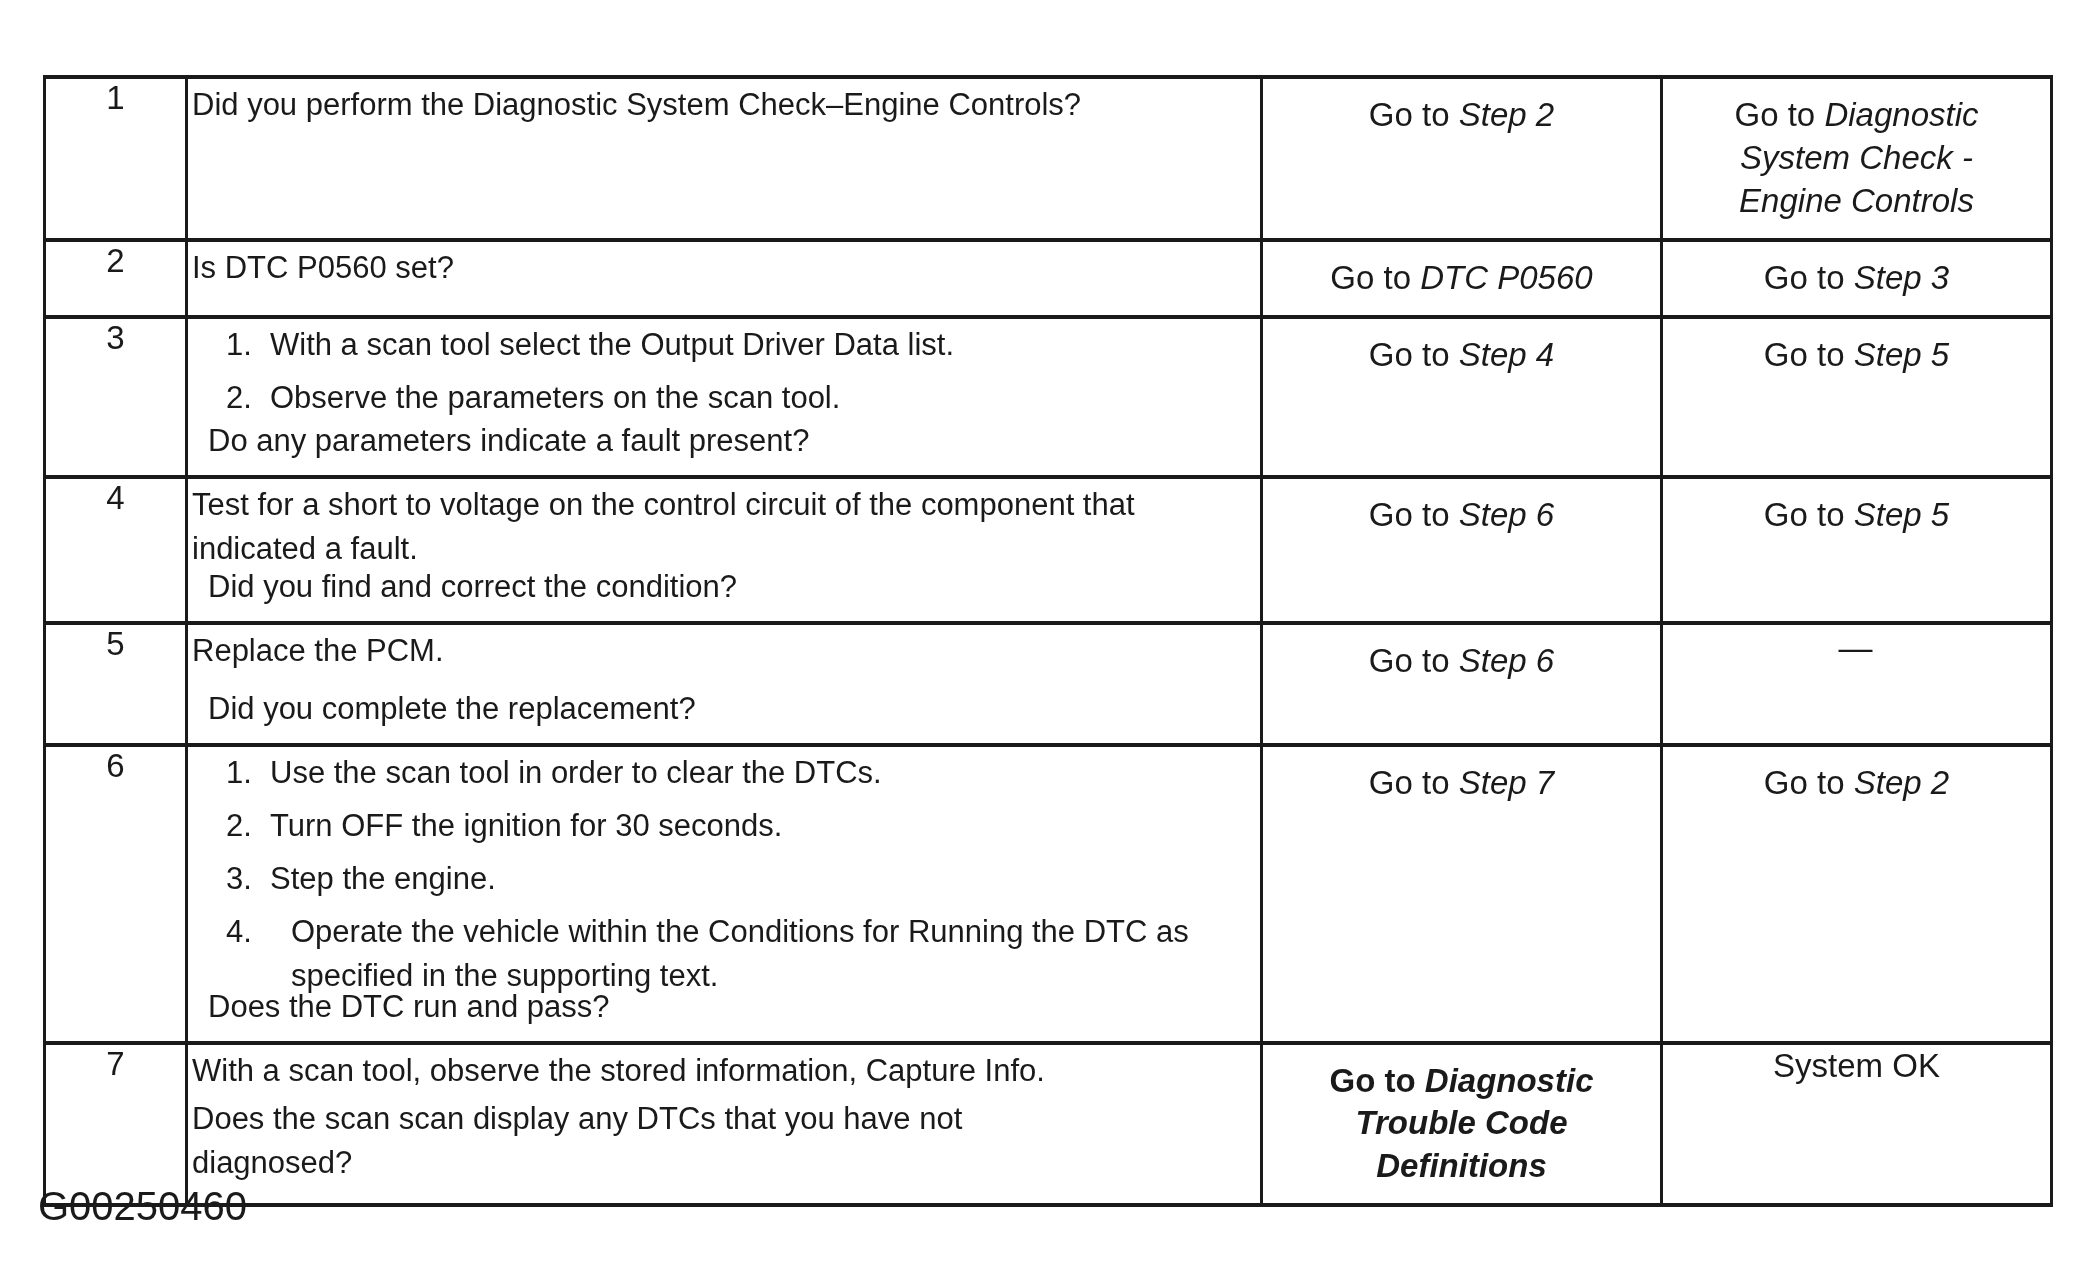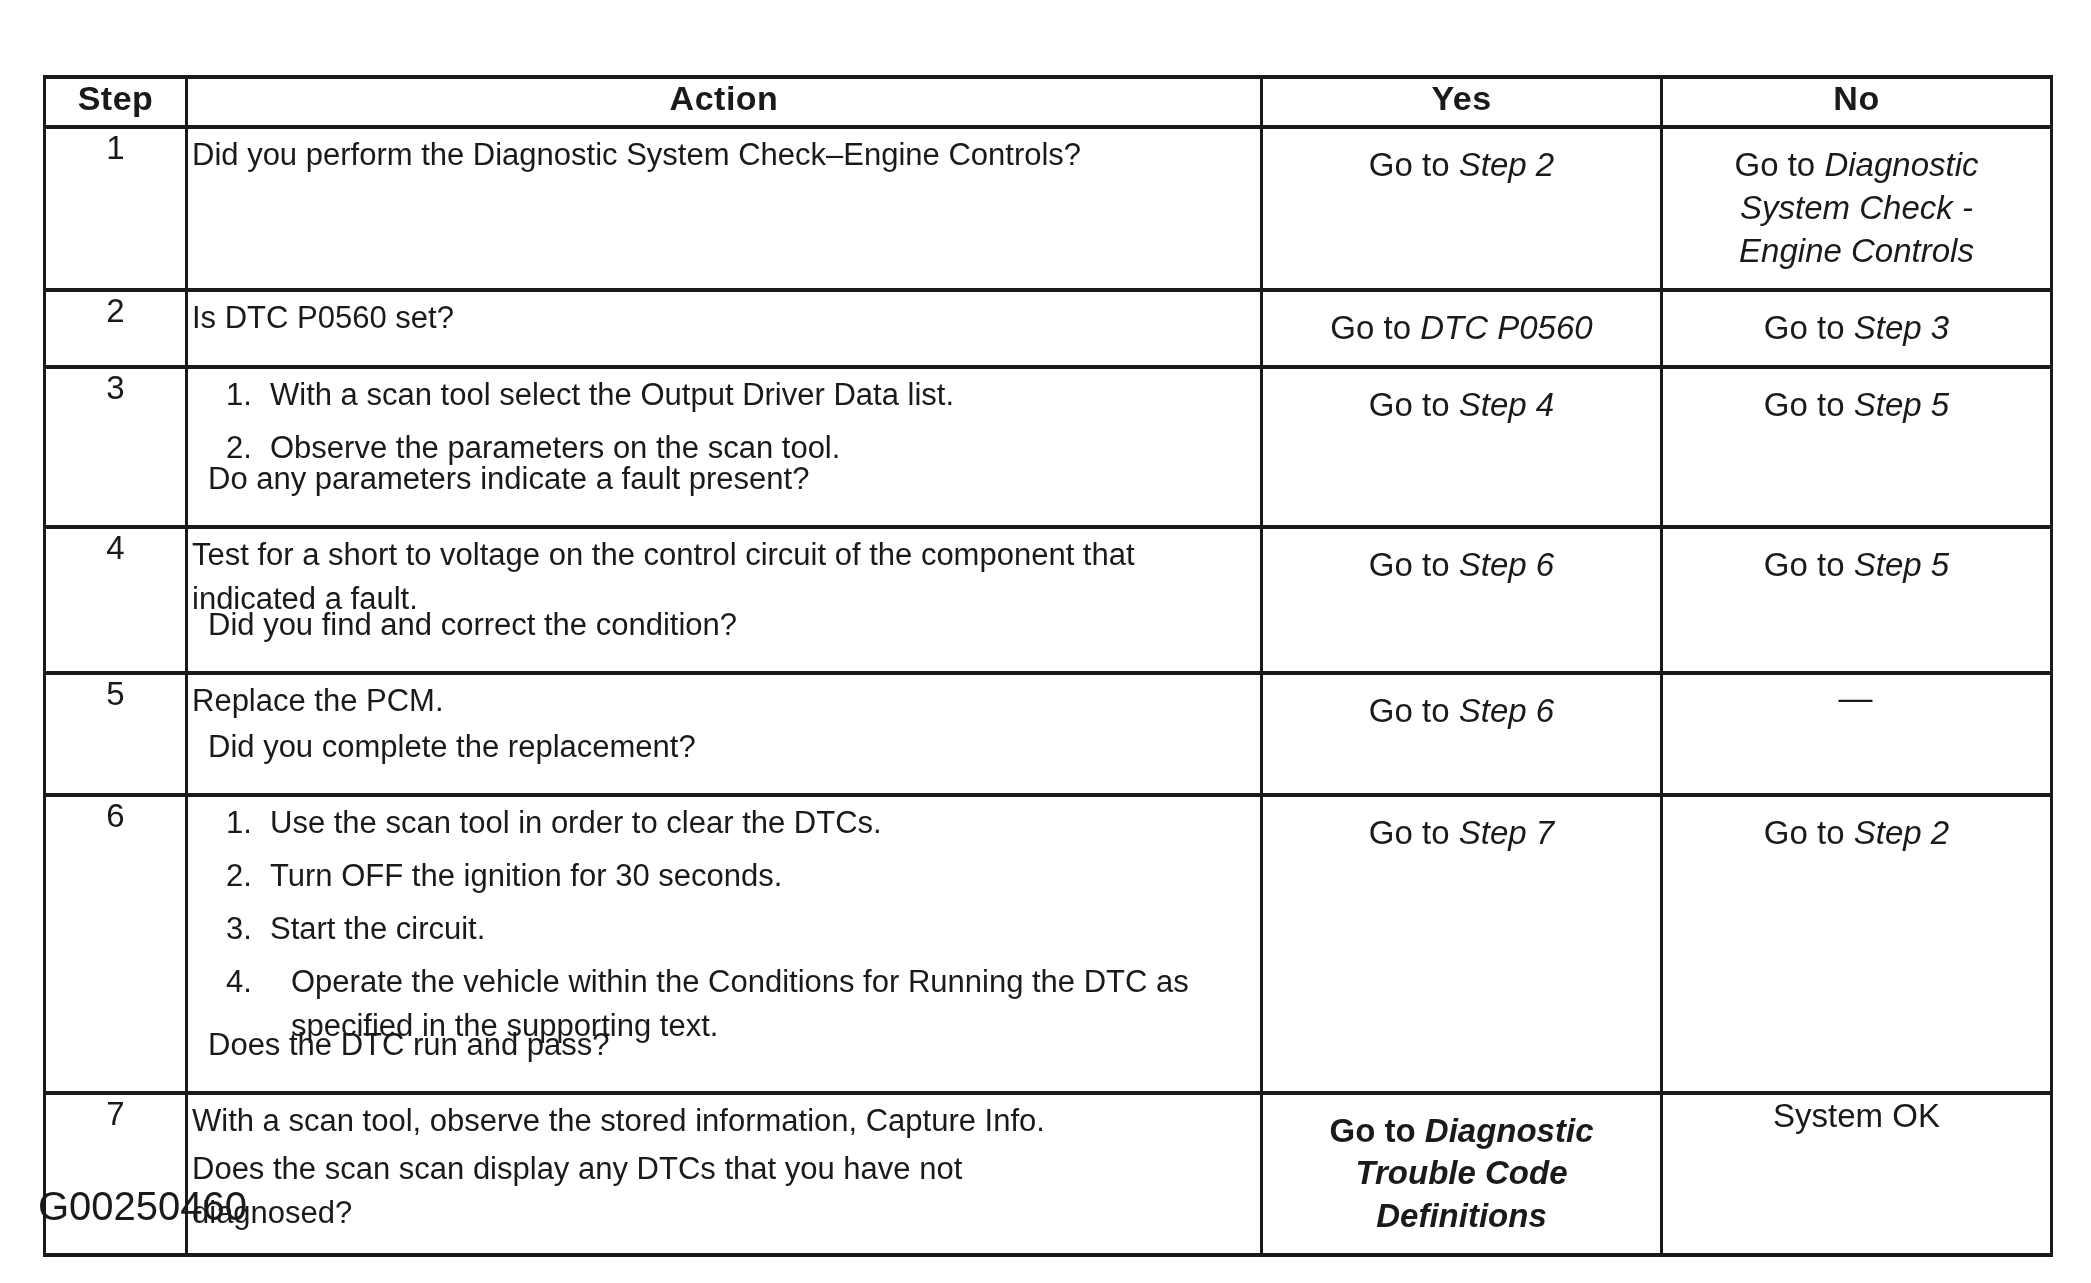--- a/index.html
+++ b/index.html
@@ -61,21 +61,21 @@
   }
   td.action p{margin:4px;}
   .para{margin:2px 0 0;}
   .wrap-4{max-width:980px;}
   .list{margin-top:2px;}
   .li{display:flex;margin:4px 0 9px 38px;}
   .li .num{width:44px;flex:0 0 44px;}
   .li .txt{flex:1;}
   .wrap-64{max-width:900px;display:inline-block;margin-left:21px;}
   .question{margin:0;}
-  .q-bottom{position:absolute;left:16px;bottom:20px;right:12px;}
+  .q-bottom{position:absolute;left:16px;bottom:8px;right:12px;}
   .tight{line-height:1.28;}
   .q-flow{margin-top:4px;max-width:860px;}
 
   td.ans{
     text-align:center;
     vertical-align:bottom;
     font-size:33px;
     line-height:1.3;
     padding:4px 8px 12px;
   }
@@ -100,26 +100,20 @@
 
   <table class="dtc">
     <colgroup>
       <col style="width:142px">
       <col style="width:1075px">
       <col style="width:400px">
       <col style="width:390px">
     </colgroup>
 
     <tbody>
-        <tr class="hrow">
-      <th>Step</th>
-      <th>Action</th>
-      <th>Yes</th>
-      <th>No</th>
-    </tr>
 
     <tr class="r1">
       <td class="step">1</td>
       <td class="action">
         <p class="para">Did you perform the Diagnostic System Check–Engine Controls?</p>
       </td>
       <td class="ans">
         <p><span>Go to </span><span class="em">Step 2</span></p>
       </td>
       <td class="ans">
@@ -198,21 +192,21 @@
           <div class="li">
                 <span class="num">1.</span>
                 <span class="txt">Use the scan tool in order to clear the DTCs.</span>
               </div>
           <div class="li">
                 <span class="num">2.</span>
                 <span class="txt">Turn OFF the ignition for 30 seconds.</span>
               </div>
           <div class="li">
                 <span class="num">3.</span>
-                <span class="txt">Start the circuit.</span>
+                <span class="txt">Step the engine.</span>
               </div>
           <div class="li">
                 <span class="num">4.</span>
                 <span class="txt wrap-64">Operate the vehicle within the Conditions for Running the DTC as specified in the supporting text.</span>
               </div>
         </div>
         <p class="question q-bottom">Does the DTC run and pass?</p>
       </td>
       <td class="ans">
         <p><span>Go to </span><span class="em">Step 7</span></p>

